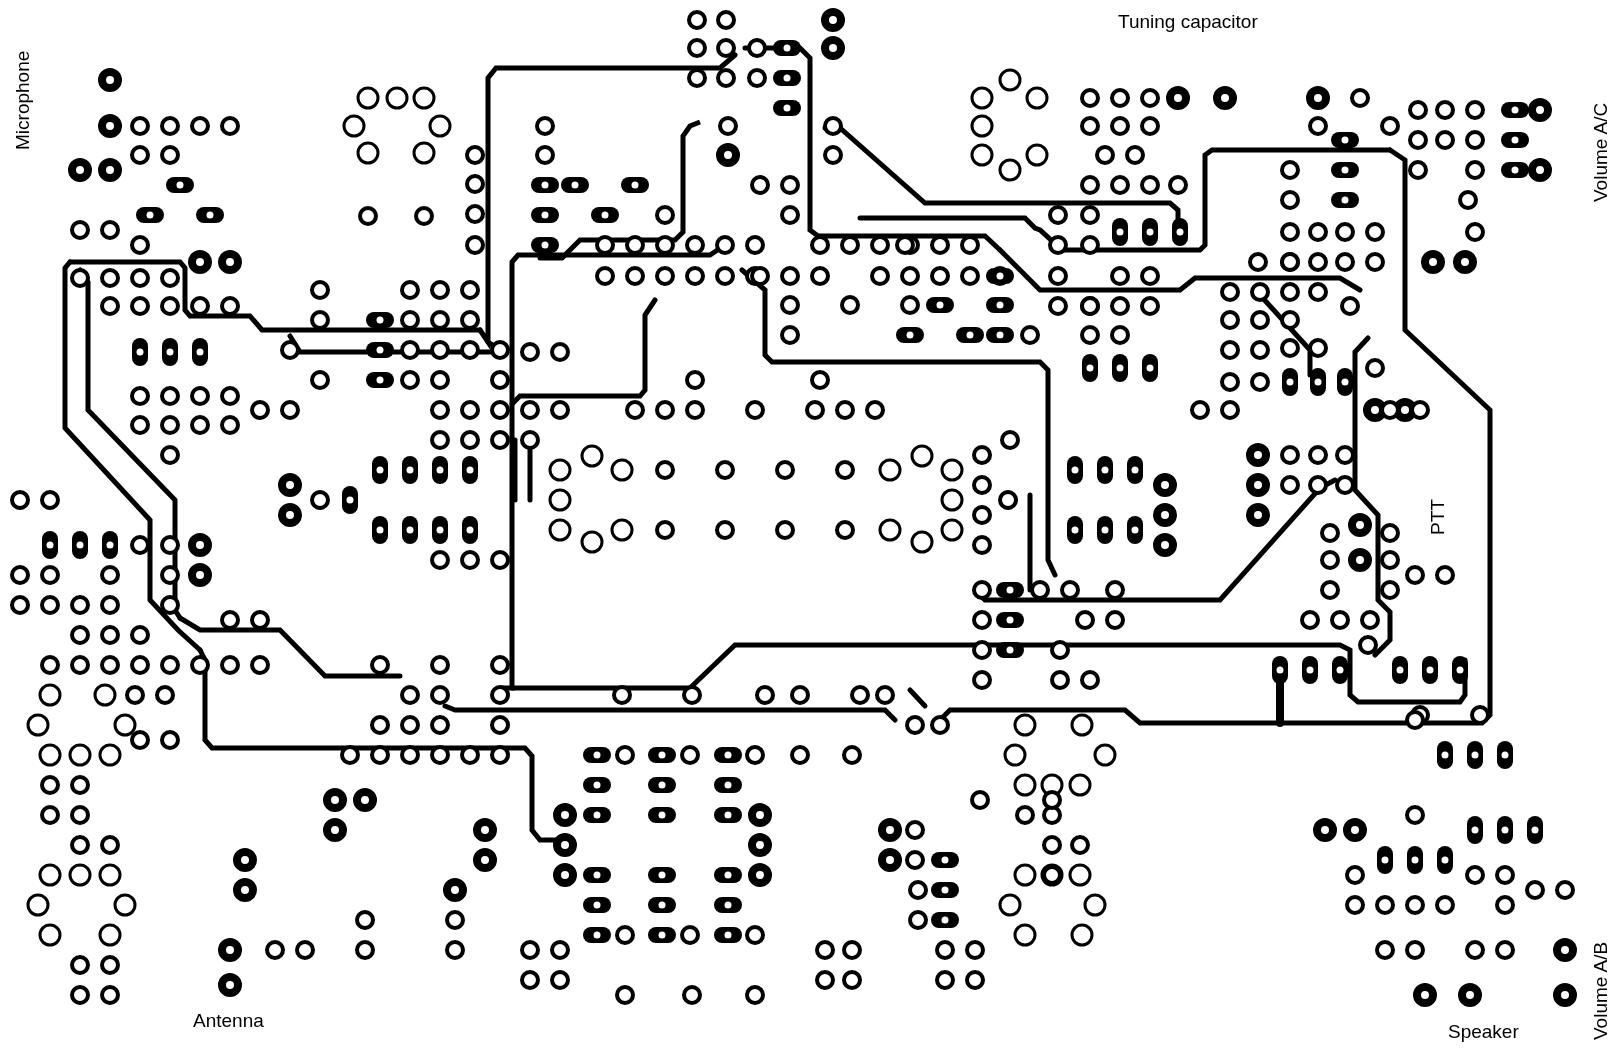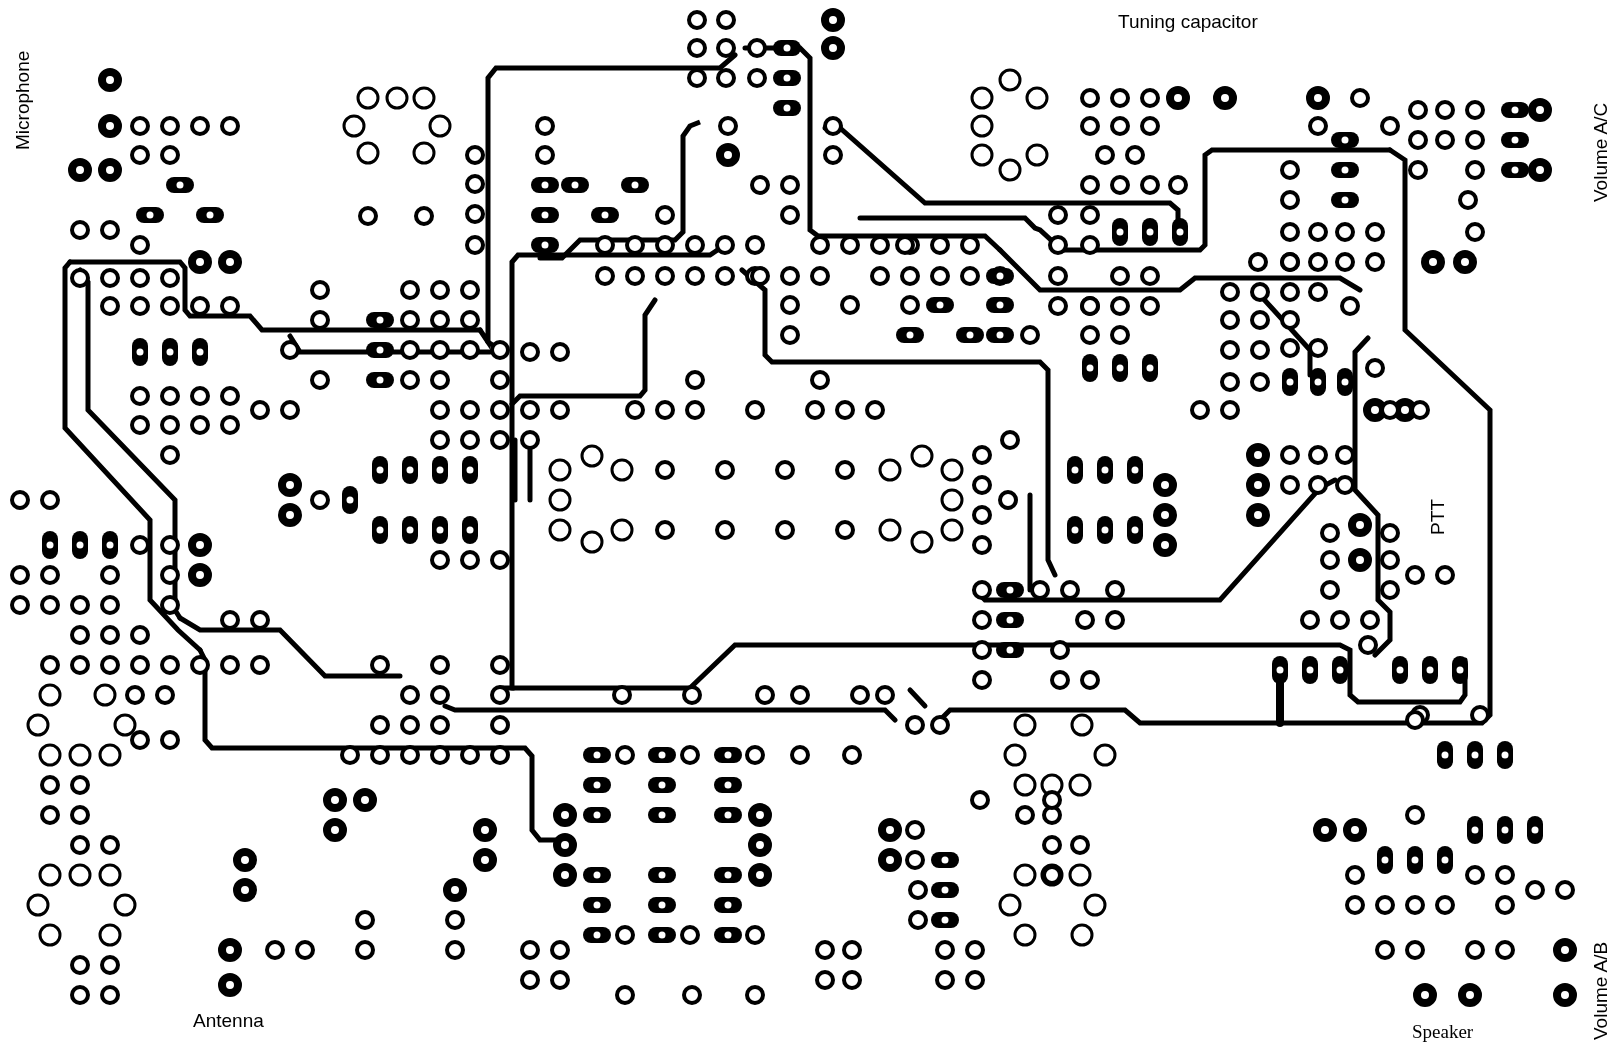--- a/index.html
+++ b/index.html
@@ -5,21 +5,21 @@
   html, body { margin: 0; padding: 0; background: #ffffff; }
   body { width: 1618px; height: 1056px; overflow: hidden; position: relative; font-family: "Liberation Sans", sans-serif; }
   #board { position: absolute; left: 0; top: 0; width: 1618px; height: 1056px; }
   .label { position: absolute; color: #000; font-size: 19px; white-space: nowrap; font-family: "Liberation Sans", sans-serif; }
   .vert { transform: rotate(-90deg); transform-origin: left top; }
   #lbl-microphone { left: 12px; top: 150px; }
   #lbl-tuning { left: 1118px; top: 11px; text-align: center; }
   #lbl-volume-ac { left: 1590px; top: 202px; }
   #lbl-ptt { left: 1427px; top: 535px; }
   #lbl-volume-ab { left: 1590px; top: 1040px; }
-  #lbl-speaker { left: 1412px; top: 1021px; font-family: Liberation Serif, serif; }
+  #lbl-speaker { left: 1448px; top: 1021px; }
   #lbl-antenna { left: 193px; top: 1010px; text-align: right; }
 </style>
 </head>
 <body>
 
 <svg id="board" xmlns="http://www.w3.org/2000/svg" width="1618" height="1056" viewBox="0 0 1618 1056">
   <g id="traces">
       <polyline points="70,262 65,268 65,428 150,520 150,600 178,630 200,650" fill="none" stroke="#000000" stroke-width="5" stroke-linejoin="miter" stroke-linecap="round"></polyline>
       <polyline points="80,270 88,282 88,410 175,500 175,610 180,618" fill="none" stroke="#000000" stroke-width="5" stroke-linejoin="miter" stroke-linecap="round"></polyline>
       <polyline points="70,262 180,262 185,268 185,310 190,316 250,316 262,330 480,330" fill="none" stroke="#000000" stroke-width="5" stroke-linejoin="miter" stroke-linecap="round"></polyline>

